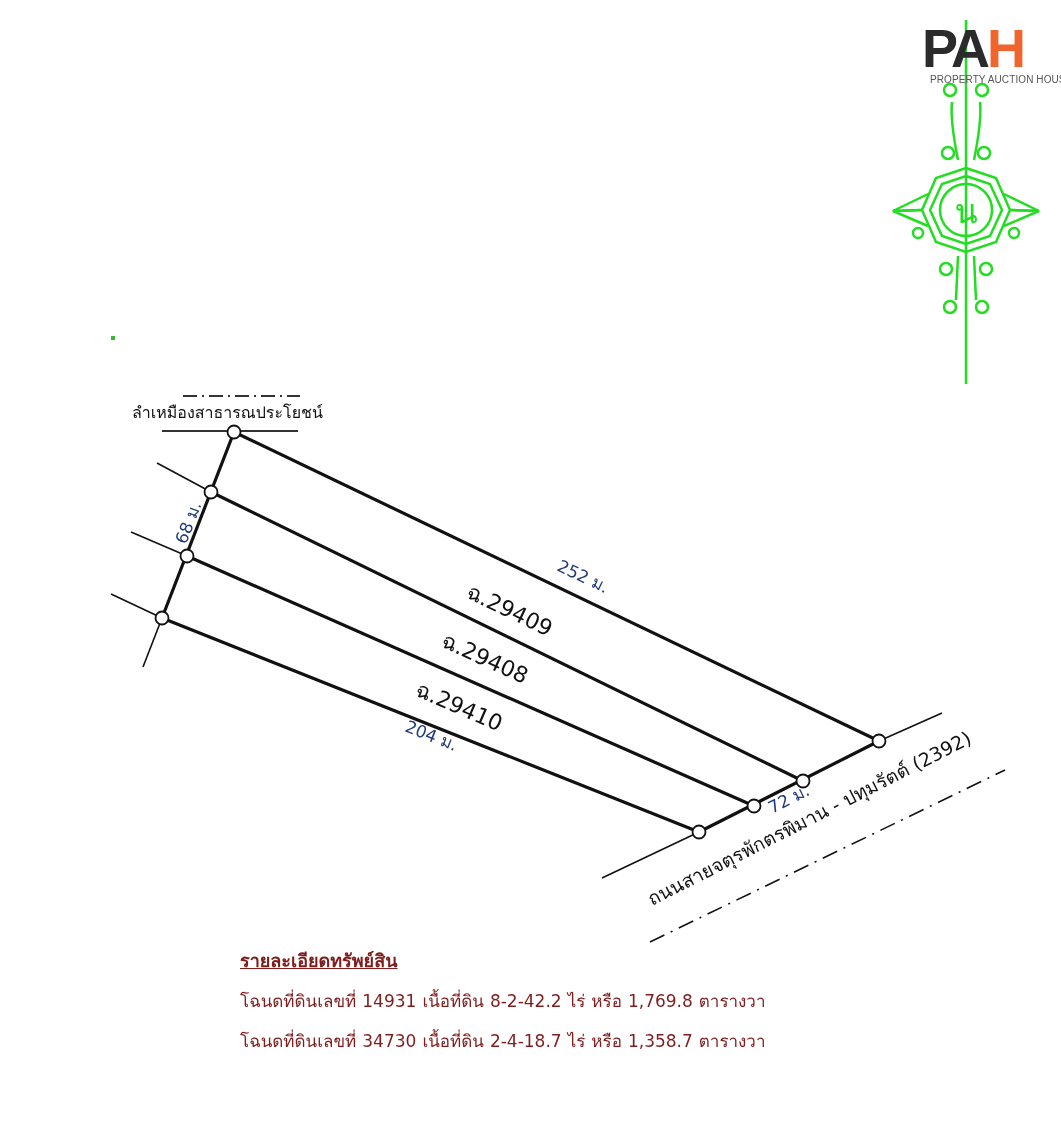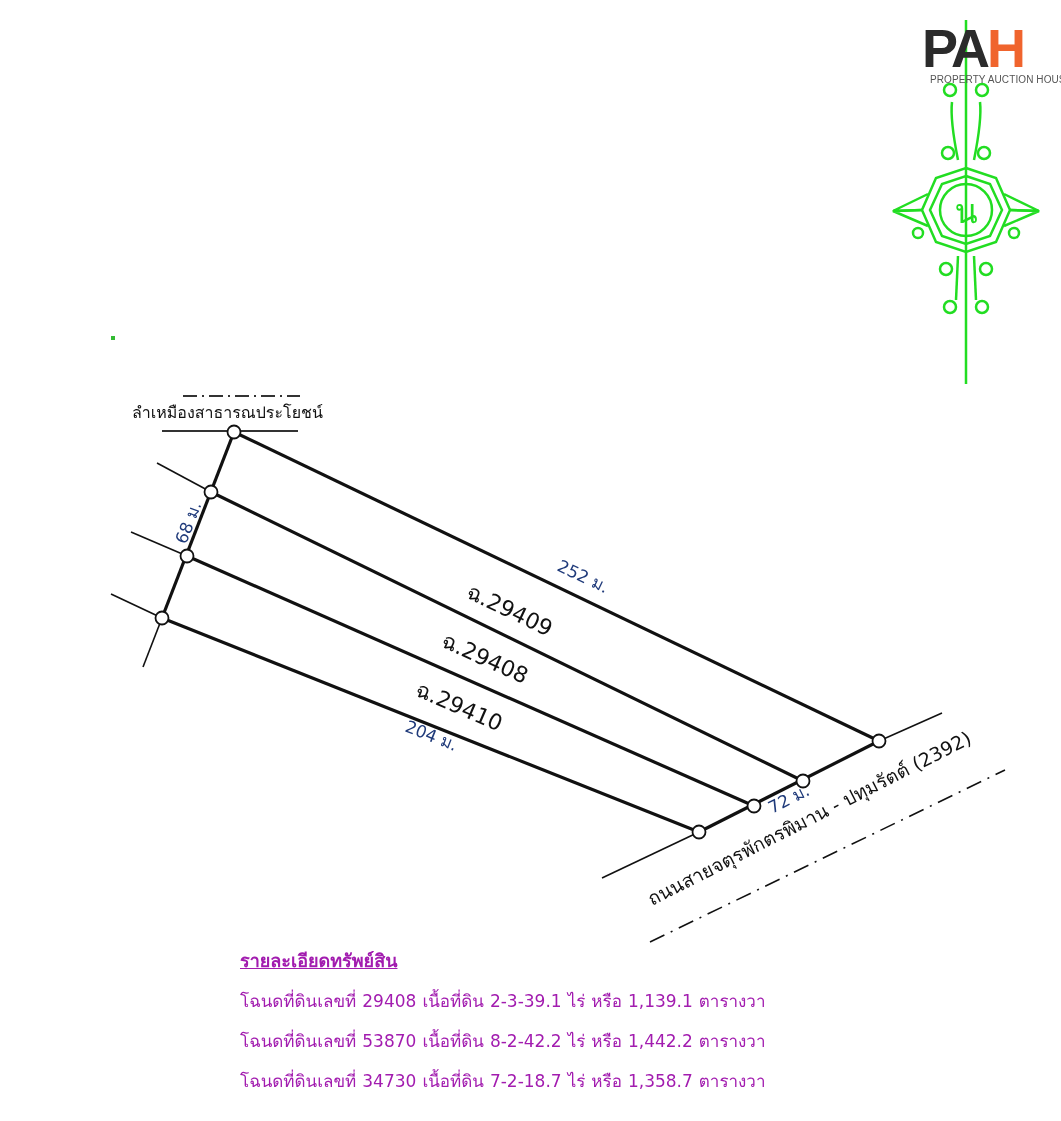--- a/index.html
+++ b/index.html
@@ -6,21 +6,21 @@
     body { width: 1061px; height: 1121px; position: relative; overflow: hidden;
            font-family: "DejaVu Sans", sans-serif; }
     #plan { position: absolute; left: 0; top: 0; }
     .logo { position: absolute; left: 922px; top: 18px; width: 125px; height: 64px; }
     .logo .letters { position: absolute; left: 0; top: 0; font-family: "Liberation Sans", sans-serif;
       font-weight: bold; font-size: 54px; letter-spacing: -3px; line-height: 60px; }
     .logo .p, .logo .a { color: #2b2b2b; }
     .logo .h { color: #f0642d; }
     .logo .tag { position: absolute; left: 8px; top: 56px; font-size: 10px; color: #555;
       font-family: "Liberation Sans", sans-serif; white-space: nowrap; letter-spacing: 0.1px; }
-    .details { position: absolute; left: 240px; top: 946px; color: #a21caf;
+    .details { position: absolute; left: 240px; top: 946px; color: #7f1d1d;
       font-family: "DejaVu Sans", sans-serif; }
     .details .title { font-size: 18px; font-weight: bold; text-decoration: underline; margin-bottom: 16px; }
     .details .row { font-size: 17px; line-height: 20px; margin-bottom: 20px; white-space: nowrap; }
     .details .row span { margin-right: 6px; }
   </style>
 </head>
 <body>
 
 <svg id="plan" width="1061" height="1121" viewBox="0 0 1061 1121">
 
@@ -110,21 +110,18 @@
 <div class="logo">
   <div class="letters">
     <span class="p">P</span><span class="a">A</span><span class="h">H</span>
   </div>
   <div class="tag">PROPERTY AUCTION HOUSE</div>
 </div>
 
 <div class="details">
   <div class="title">รายละเอียดทรัพย์สิน</div>
   <div class="row">
-    <span>โฉนดที่ดินเลขที่</span><span>29408</span><span>เนื้อที่ดิน</span><span>2-3-39.1</span><span>ไร่</span><span>หรือ</span><span>1,139.1</span><span>ตารางวา</span>
+    <span>โฉนดที่ดินเลขที่</span><span>14931</span><span>เนื้อที่ดิน</span><span>8-2-42.2</span><span>ไร่</span><span>หรือ</span><span>1,769.8</span><span>ตารางวา</span>
   </div>
   <div class="row">
-    <span>โฉนดที่ดินเลขที่</span><span>53870</span><span>เนื้อที่ดิน</span><span>8-2-42.2</span><span>ไร่</span><span>หรือ</span><span>1,442.2</span><span>ตารางวา</span>
-  </div>
-  <div class="row">
-    <span>โฉนดที่ดินเลขที่</span><span>34730</span><span>เนื้อที่ดิน</span><span>7-2-18.7</span><span>ไร่</span><span>หรือ</span><span>1,358.7</span><span>ตารางวา</span>
+    <span>โฉนดที่ดินเลขที่</span><span>34730</span><span>เนื้อที่ดิน</span><span>2-4-18.7</span><span>ไร่</span><span>หรือ</span><span>1,358.7</span><span>ตารางวา</span>
   </div>
 </div>
 
 </body></html>

